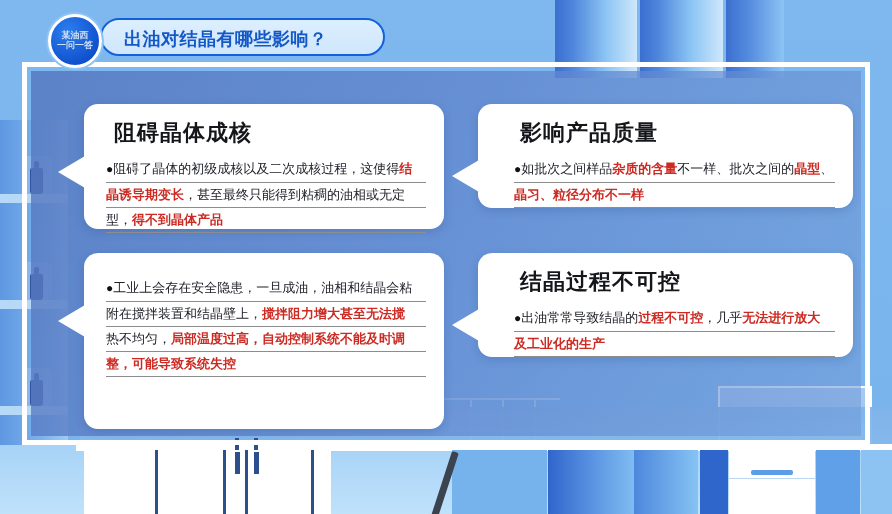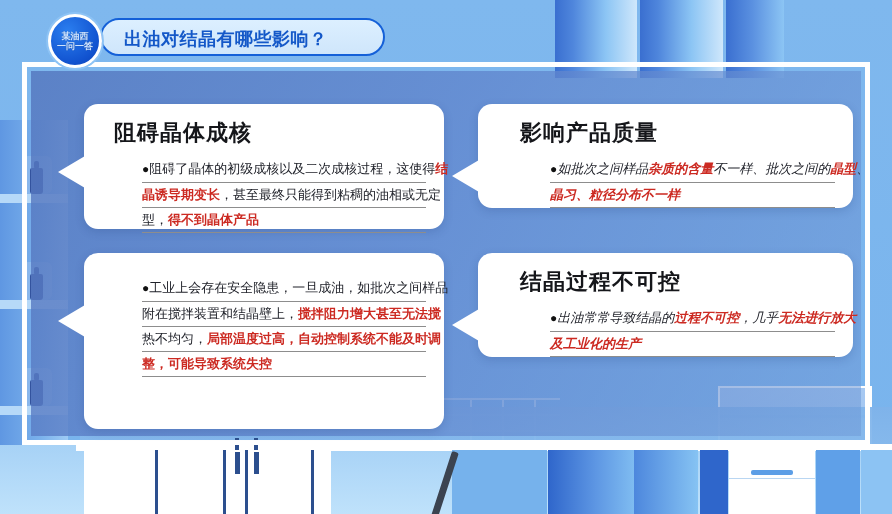--- a/index.html
+++ b/index.html
@@ -89,50 +89,50 @@
         font-size:18px;font-weight:bold;color:#1458c8;letter-spacing:.5px;
         font-family:"Liberation Sans","DejaVu Sans",sans-serif;white-space:nowrap;}
   .logo{position:absolute;left:0;top:0;width:54px;height:54px;border-radius:50%;
         background:radial-gradient(circle at 35% 30%,#2b7ff0 0%,#1152cf 70%,#0b41b4 100%);
         border:3px solid #ffffff;box-sizing:border-box;
         box-shadow:0 0 0 2px #8dc3f5;}
   .logo-inner{position:absolute;inset:0;display:flex;flex-direction:column;
         align-items:center;justify-content:center;color:#cfe4ff;
         font-size:9px;line-height:10px;font-weight:bold;letter-spacing:0px;
         text-shadow:0 0 1px rgba(0,0,0,.3);}
-  .logo-inner span{display:block;}
+  .logo-inner span{display:block;font-family:Liberation Mono, monospace;}
 
   
   .card{position:absolute;background:#ffffff;border-radius:14px;
         box-shadow:0 3px 10px rgba(20,50,110,.18);}
   .card .tail{position:absolute;left:-26px;width:0;height:0;
         border-top:16px solid transparent;border-bottom:16px solid transparent;
         border-right:27px solid #ffffff;}
   .card h3{margin:0;font-size:22px;font-weight:bold;color:#15161a;
         letter-spacing:1px;font-family:"Liberation Sans","DejaVu Sans",sans-serif;}
   .lines{margin-top:9px;}
   .line{position:relative;font-size:13px;line-height:23px;color:#20222a;
         border-bottom:1.5px solid #8d8d8d;padding-bottom:1px;white-space:nowrap;
-        font-family:"Liberation Sans","DejaVu Sans",sans-serif;margin-left:36px;}
+        font-family:"Liberation Sans","DejaVu Sans",sans-serif;}
   .line:last-child{border-bottom:1.5px solid #8d8d8d;}
   .hl{color:#cc2a22;font-weight:bold;}
   .bullet{font-size:12px;color:#111;}
 
   
   #card1{left:84px;top:104px;width:360px;height:125px;padding:14px 18px 10px 22px;box-sizing:border-box;}
   #card1 .tail{top:52px;}
   #card2{left:478px;top:104px;width:375px;height:104px;padding:14px 18px 10px 28px;box-sizing:border-box;}
   #card2 .tail{top:56px;}
   #card3{left:84px;top:253px;width:360px;height:176px;padding:14px 18px 10px 22px;box-sizing:border-box;}
   #card3 .tail{top:52px;}
   #card4{left:478px;top:253px;width:375px;height:104px;padding:14px 18px 10px 28px;box-sizing:border-box;}
   #card4 .tail{top:56px;}
   #card1 h3,#card3 h3{margin-left:8px;}
   #card2 h3,#card4 h3{margin-left:14px;}
-  #card2 .lines,#card4 .lines{margin-left:8px;font-style:italic;}
+  #card2 .lines,#card4 .lines{margin-left:8px;}
 </style>
 </head>
 <body>
 
 <div id="stage">
 
   <div class="bg">
     <div class="wall"></div>
     <div class="floor"></div>
 
@@ -223,21 +223,21 @@
     <h3>影响产品质量</h3>
     <div class="lines">
         <div class="line"><span class="bullet">●</span><span class="">如批次之间样品</span><span class="hl">杂质的含量</span><span class="">不一样、批次之间的</span><span class="hl">晶型</span><span class="">、</span></div>
         <div class="line"><span class="hl">晶习、粒径分布不一样</span></div>
       </div>
   </div>
 
   <div class="card" id="card3">
     <div class="tail"></div>
     <div class="lines">
-        <div class="line"><span class="bullet">●</span><span class="">工业上会存在安全隐患，一旦成油，如批次之间样品</span></div>
+        <div class="line"><span class="bullet">●</span><span class="">工业上会存在安全隐患，一旦成油，油相和结晶会粘</span></div>
         <div class="line"><span class="">附在搅拌装置和结晶壁上，</span><span class="hl">搅拌阻力增大甚至无法搅</span></div>
         <div class="line"><span class="">热不均匀，</span><span class="hl">局部温度过高，自动控制系统不能及时调</span></div>
         <div class="line"><span class="hl">整，可能导致系统失控</span></div>
       </div>
   </div>
 
   <div class="card" id="card4">
     <div class="tail"></div>
     <h3>结晶过程不可控</h3>
     <div class="lines">

